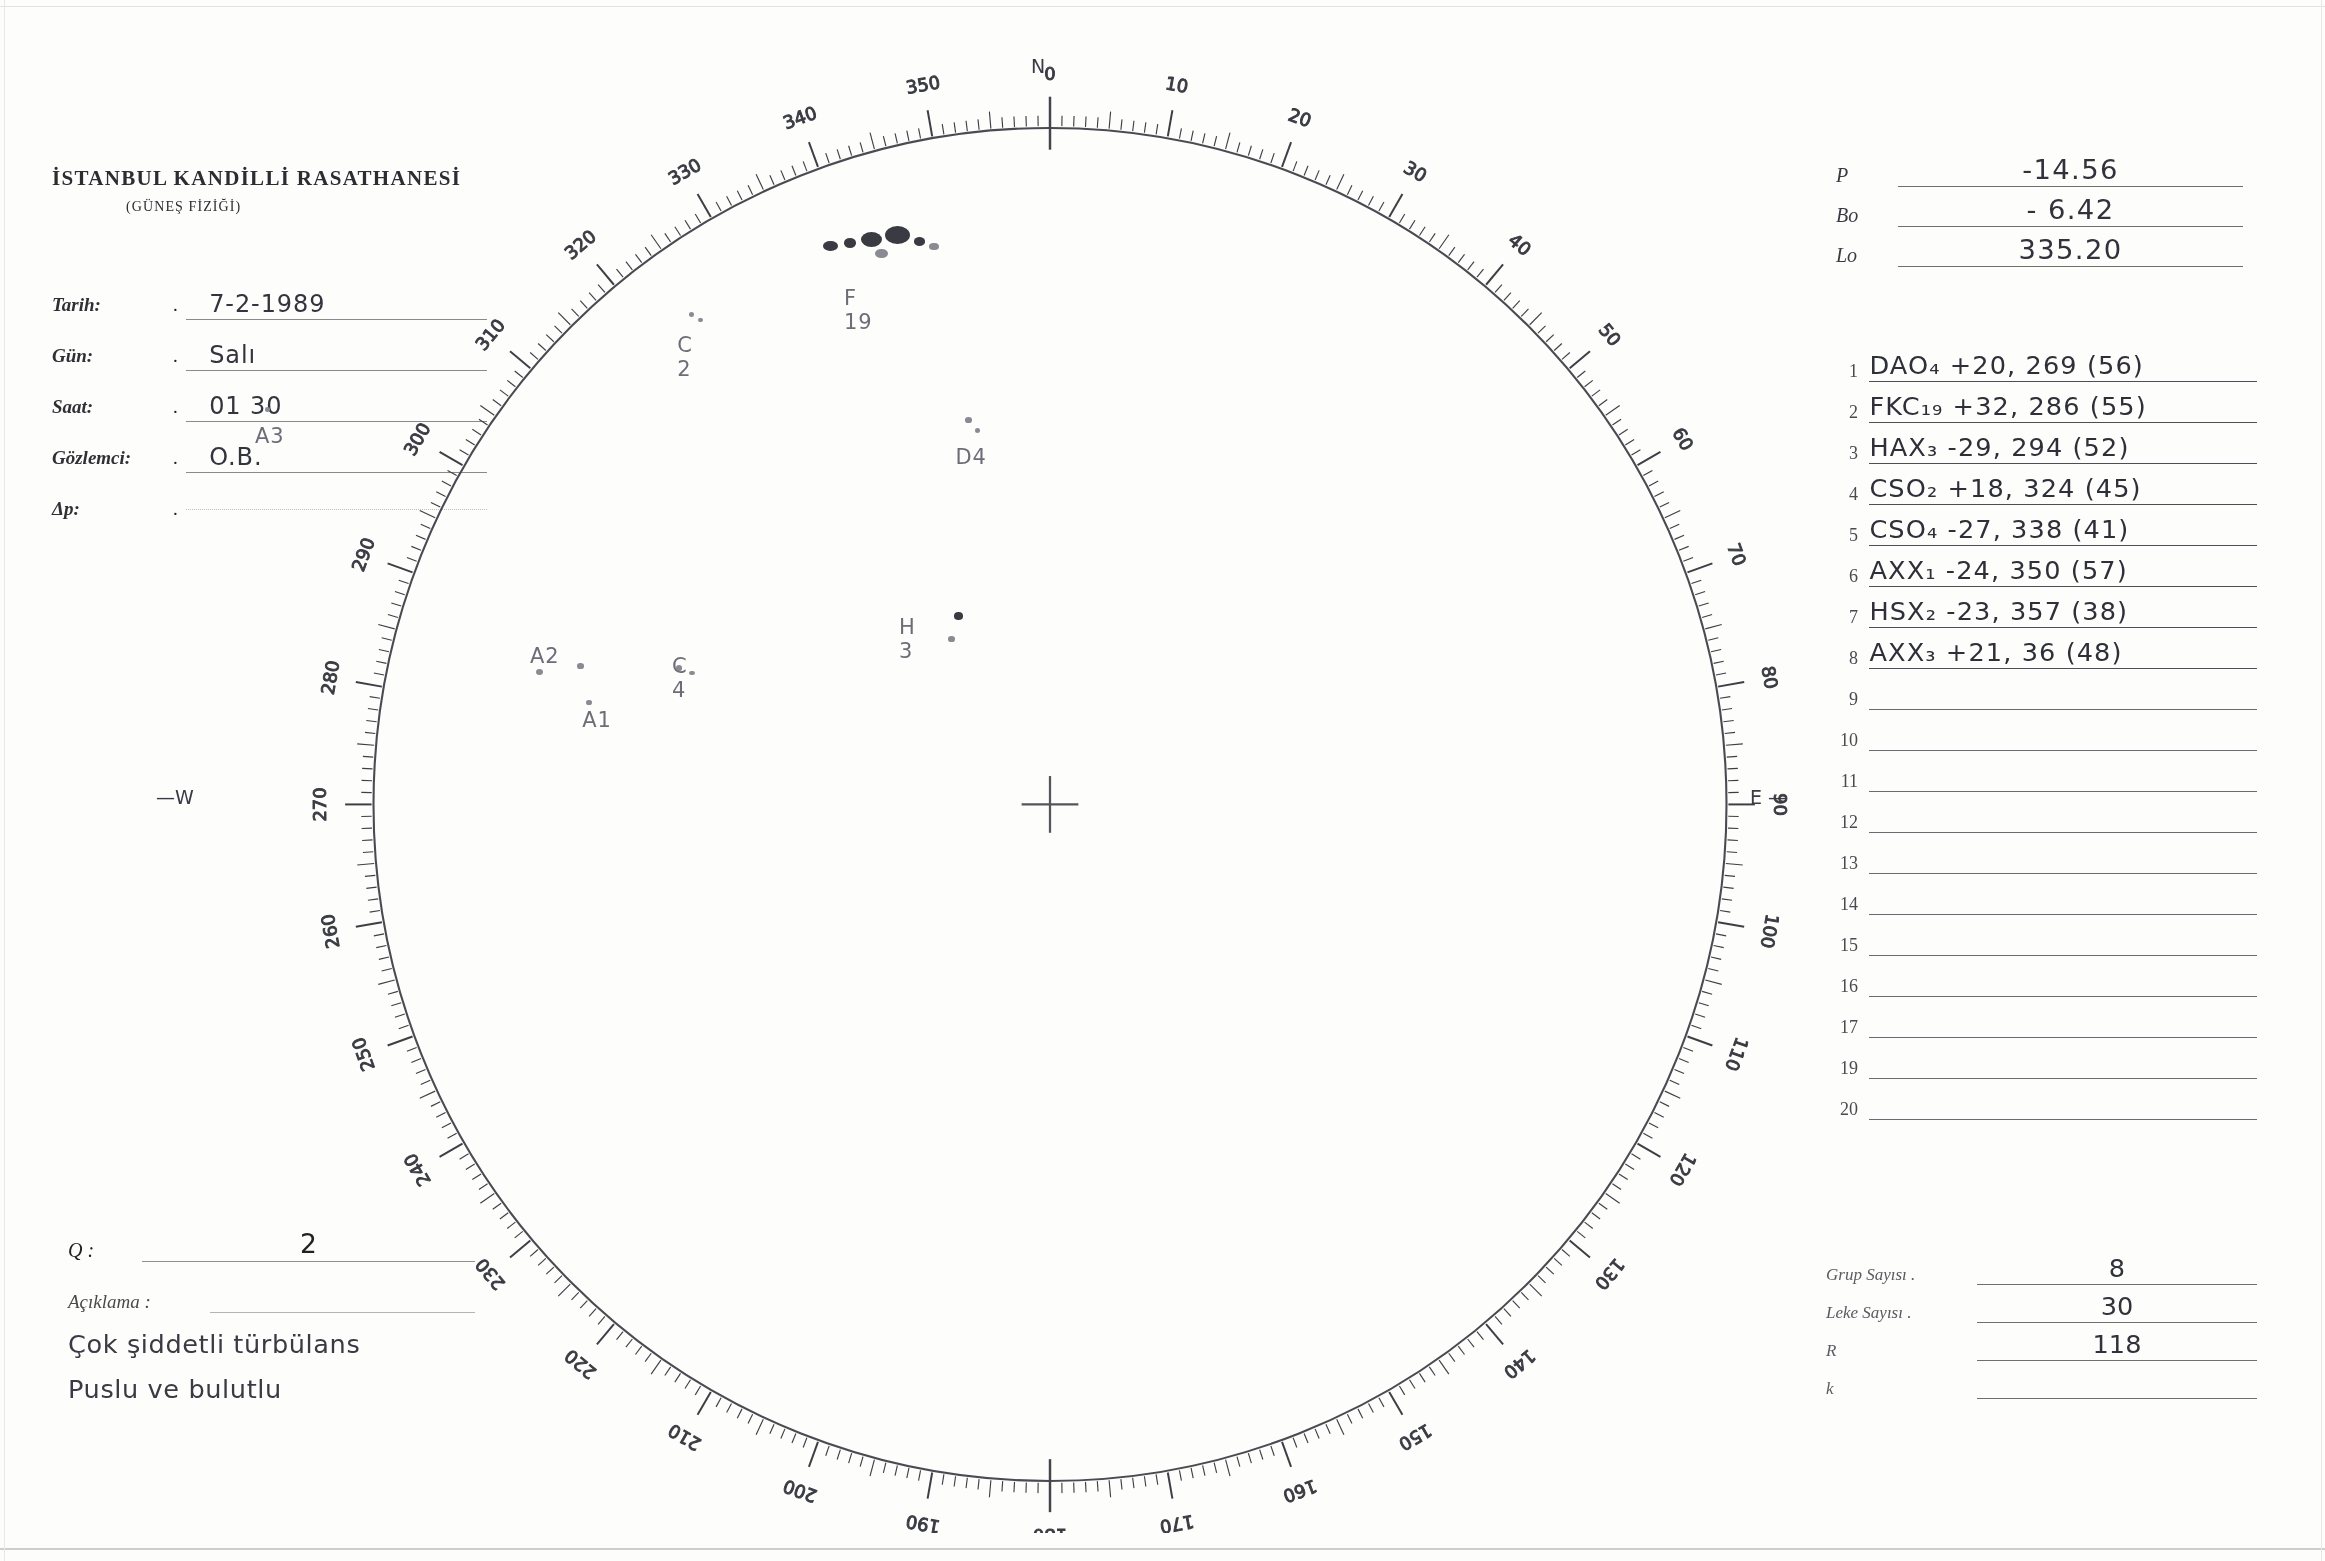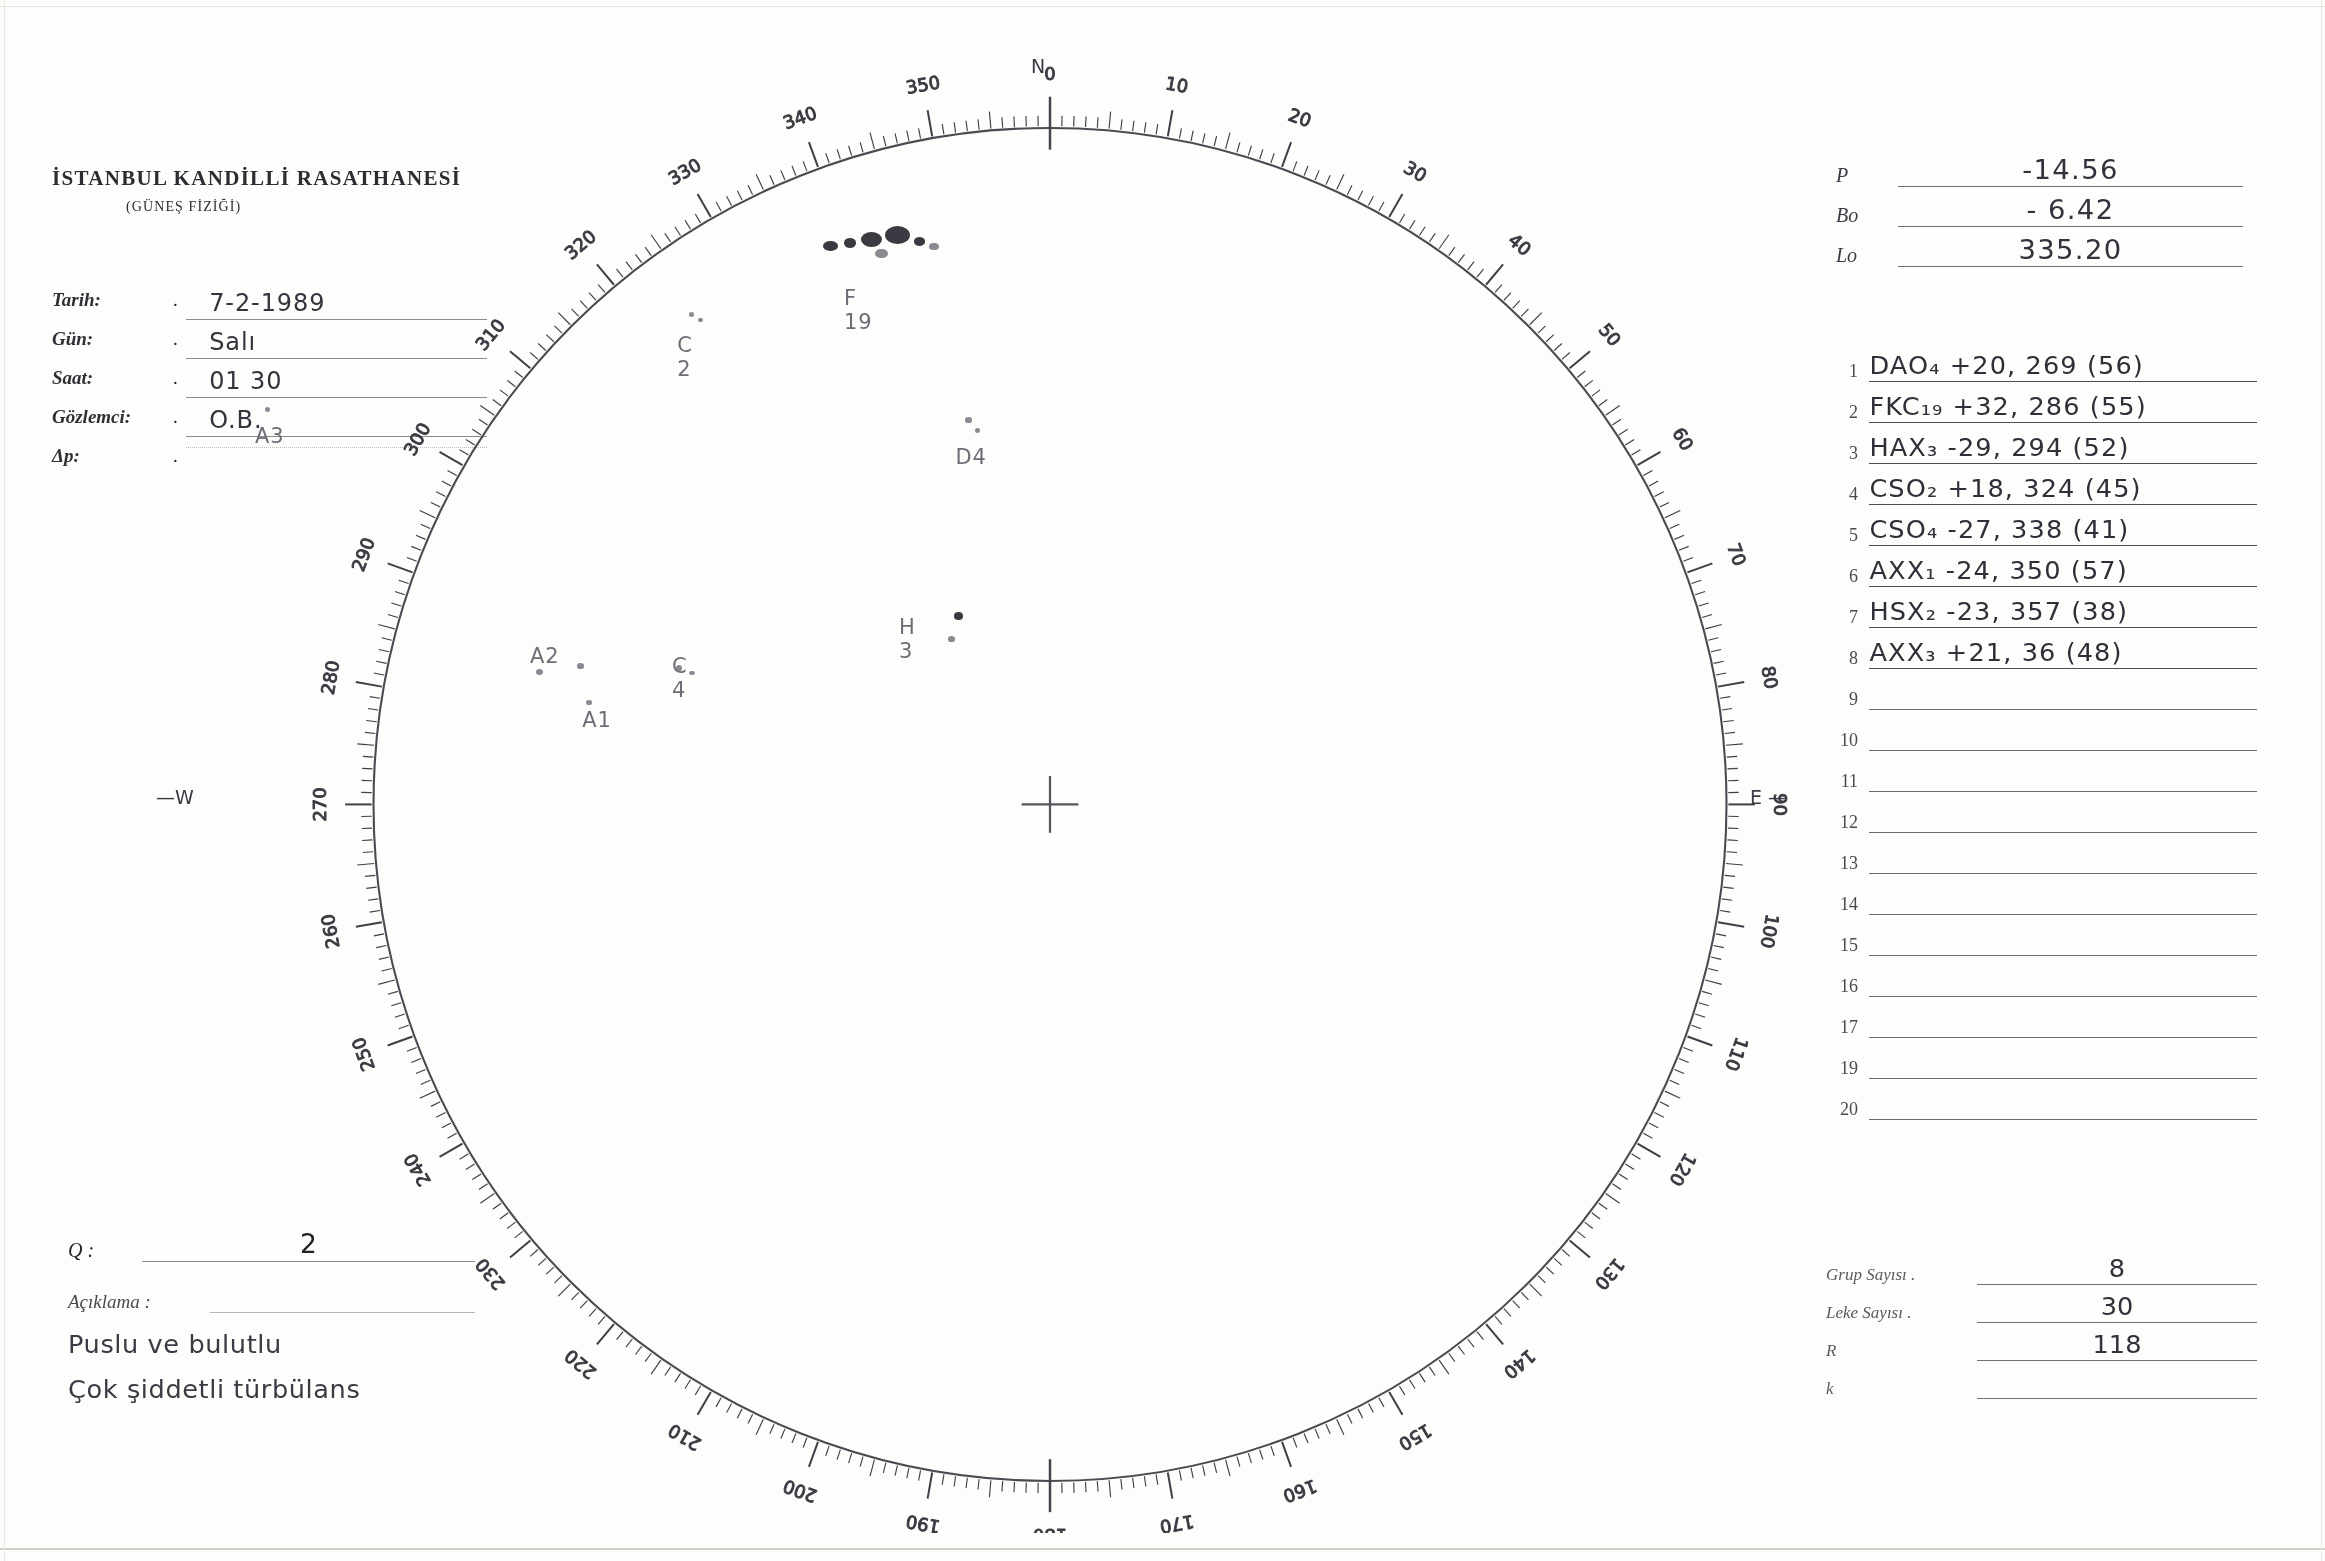--- a/index.html
+++ b/index.html
@@ -20,21 +20,21 @@
   .edge-bottom{position:absolute;left:0;top:1548px;width:2325px;height:1.9px;background:#cfcfca;}
   .edge-left{position:absolute;left:3.8px;top:0;width:0.9px;height:1561px;background:#e8e8e4;}
   .edge-right{position:absolute;right:2.8px;top:0;width:0.9px;height:1561px;background:#e8e8e4;}
 
   
   .hdr{position:absolute;left:52px;top:166px;width:492px;}
   .hdr .org{font-size:21px;letter-spacing:1.3px;font-weight:700;color:#2c2c33;}
   .hdr .sub{font-size:14px;letter-spacing:1.1px;margin-top:7.6px;margin-left:74px;color:#2c2c33;}
 
   .fields{position:absolute;left:52px;top:289px;width:435px;}
-  .frow{display:flex;align-items:flex-start;margin-bottom:7px;height:32px;}
+  .frow{display:flex;align-items:center;margin-bottom:19px;height:32px;}
   .flabel{width:121px;font-style:italic;font-size:19px;font-weight:700;color:#2f2f36;}
   .fdot{width:13.2px;font-size:19px;}
   .fval{
     flex:1;border-bottom:0.9px solid #8a8a8a;
     font-family:"DejaVu Sans", sans-serif;
     font-size:24px;color:#33343d;padding-left:23px;padding-bottom:1.9px;
     letter-spacing:0.9px;
   }
   .fval.hand{font-family:"DejaVu Sans", sans-serif;}
 
@@ -136,22 +136,22 @@
     <div class="qrow">
       <div class="qlabel">Q :</div>
       <div class="qval">2</div>
     </div>
     <div class="arow">
       <div class="alabel">Açıklama :</div>
       <div class="aline"></div>
     </div>
   </div>
   <div class="note">
+    <div>Çok şiddetli türbülans</div>
     <div>Puslu ve bulutlu</div>
-    <div>Çok şiddetli türbülans</div>
   </div>
 
   <div class="rpanel">
     <div class="prow">
       <div class="pkey">P</div>
       <div class="pval">-14.56</div>
     </div>
     <div class="prow">
       <div class="pkey">Bo</div>
       <div class="pval">- 6.42</div>

